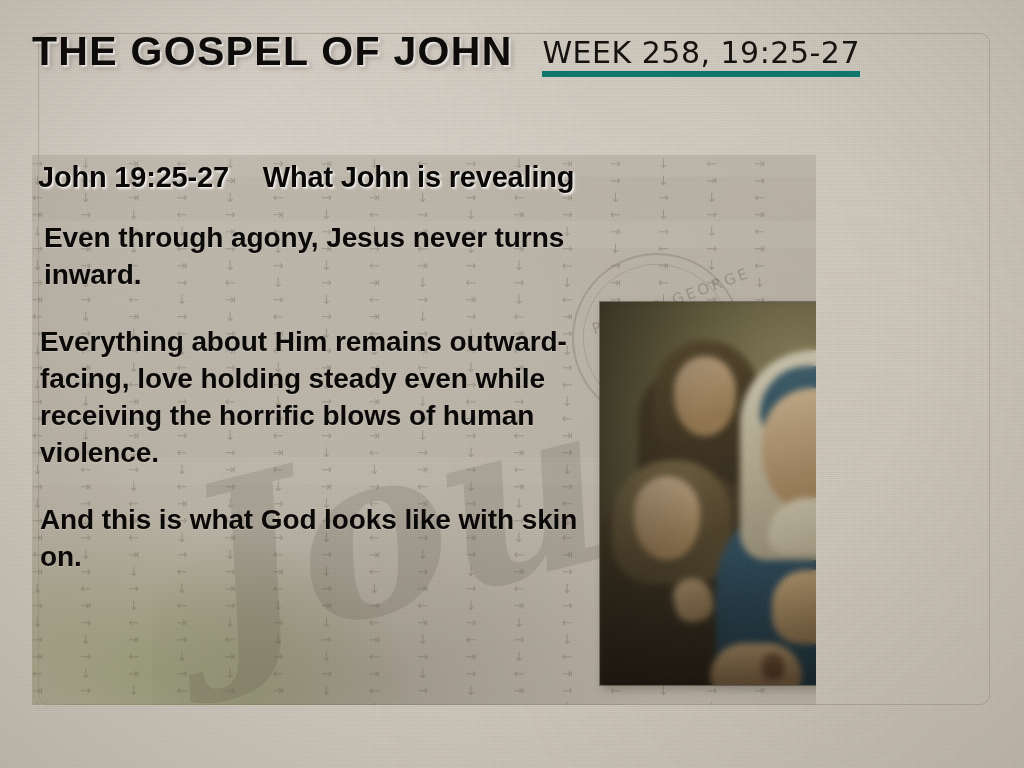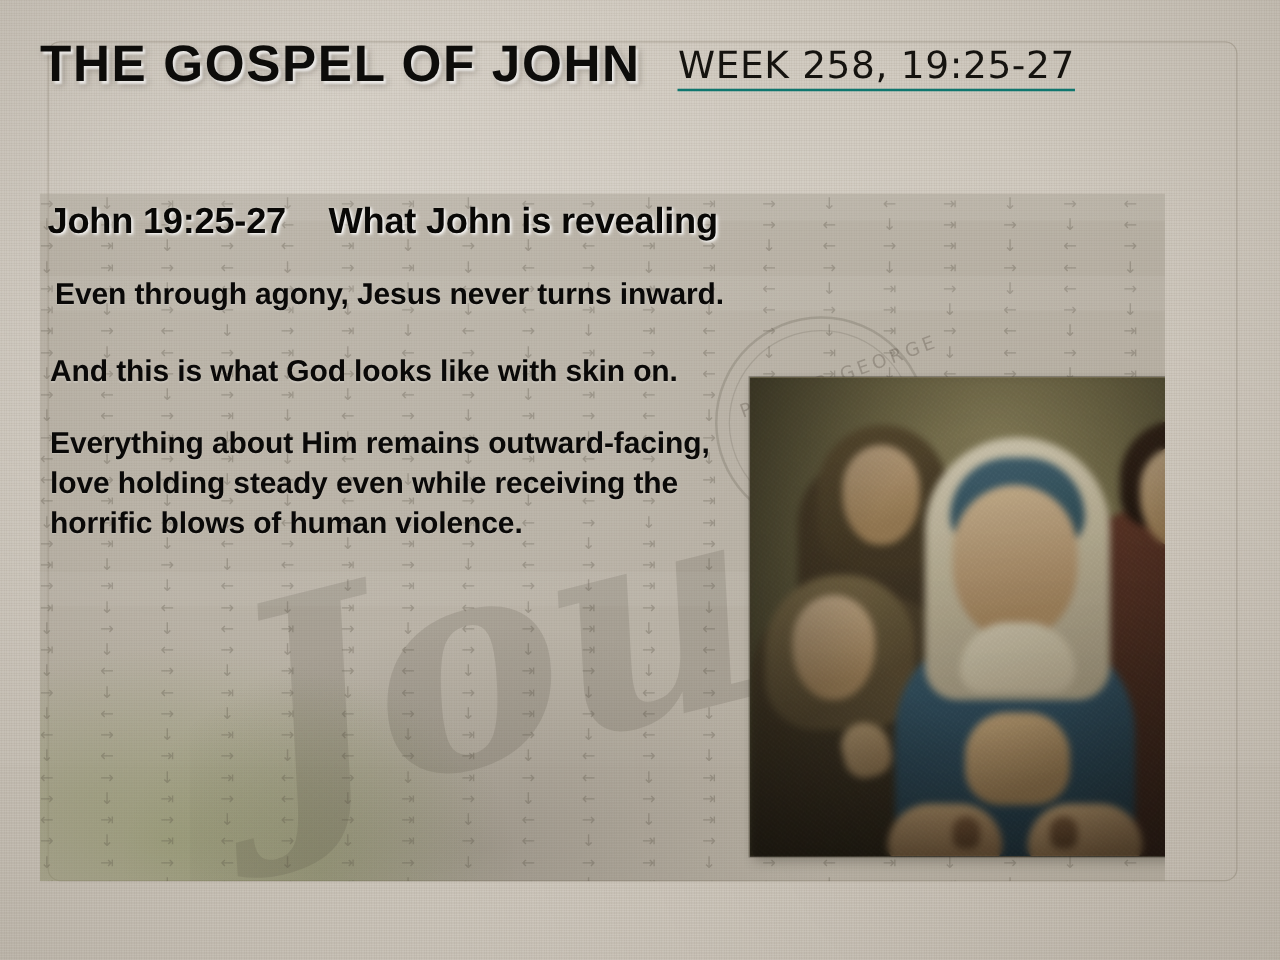--- a/index.html
+++ b/index.html
@@ -71,31 +71,31 @@
     white-space: nowrap;
     font-stretch: condensed;
   }
   .header-ref {
     position: absolute;
     right: 32px; top: 7px;
     font-size: 30px;
     font-weight: 400;
     letter-spacing: .5px;
     color: #15130f;
-    border-bottom: 2px solid #0f766e;
+    border-bottom: 6px solid #0f766e;
     padding-bottom: 1px;
     white-space: nowrap;
     font-family: "DejaVu Sans", sans-serif;
   }
 
   
   .content-panel {
     position: absolute;
     left: 32px; top: 155px;
-    width: 900px; height: 550px;
+    width: 784px; height: 550px;
     background: rgba(150,142,128,.40);
     overflow: hidden;
   }
   
   .arrow-field {
     position: absolute; inset: 0;
     color: rgba(86,78,66,.30);
     font-size: 13px;
     line-height: 17px;
     letter-spacing: 7px;
@@ -196,21 +196,21 @@
     color: #090806;
     letter-spacing: -.2px;
     text-shadow: 1px 1px 2px rgba(255,255,255,.80), 2px 2px 3px rgba(255,255,255,.50);
     white-space: nowrap;
     margin-bottom: 26px;
     padding-left: 2px;
   }
   .verse-title .vt-ref { margin-right: 34px; }
 
   .para {
-    font-size: 24px;
+    font-size: 28px;
     font-weight: 700;
     line-height: 1.32;
     color: #0a0908;
     letter-spacing: -.1px;
     margin-bottom: 26px;
     padding-left: 4px;
     text-shadow: 0 1px 1px rgba(255,255,255,.22);
   }
   .para.p1 { padding-left: 8px; margin-bottom: 30px; }
   .para.p2 { width: 510px; margin-bottom: 30px; }
@@ -403,23 +403,23 @@
 
     <div class="text-col">
 
       <div class="verse-title">
         <span class="vt-ref">John 19:25-27</span><span>What John is revealing</span>
       </div>
 
       <p class="para p1">Even through agony, Jesus never turns inward.</p>
 
 
+      <p class="para p3">Everything about Him remains outward-facing, love holding steady even while receiving the horrific blows of human violence.</p>
+
       <p class="para p4">And this is what God looks like with skin on.</p>
-
-      <p class="para p3">Everything about Him remains outward-facing, love holding steady even while receiving the horrific blows of human violence.</p>
 
     </div>
 
     <div class="painting-wrap">
       <div class="painting">
 
         <div class="fig fig-bl-body"></div>
         <div class="fig fig-bl-hood"></div>
         <div class="fig fig-bl-face"></div>
 

